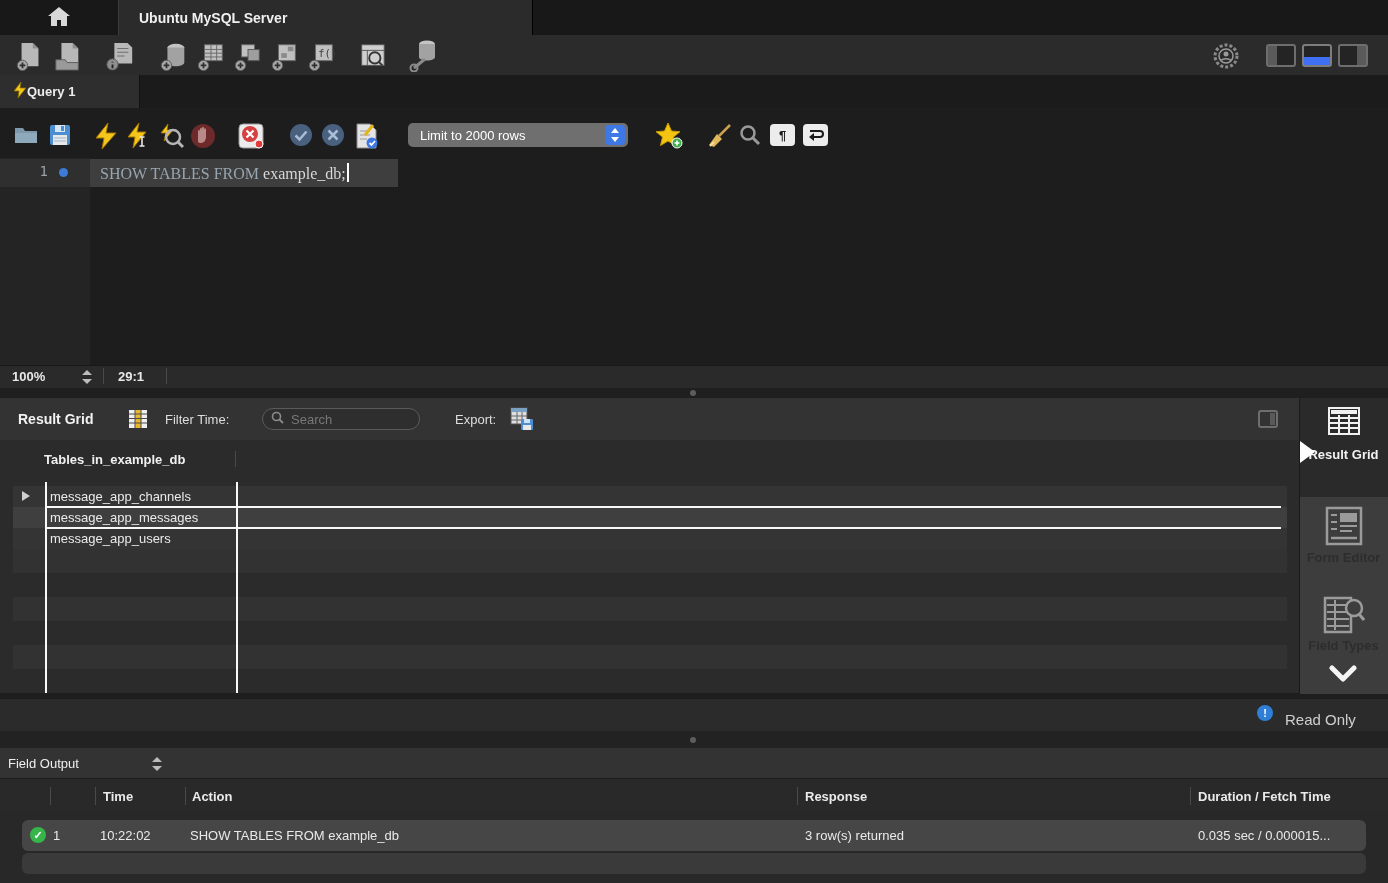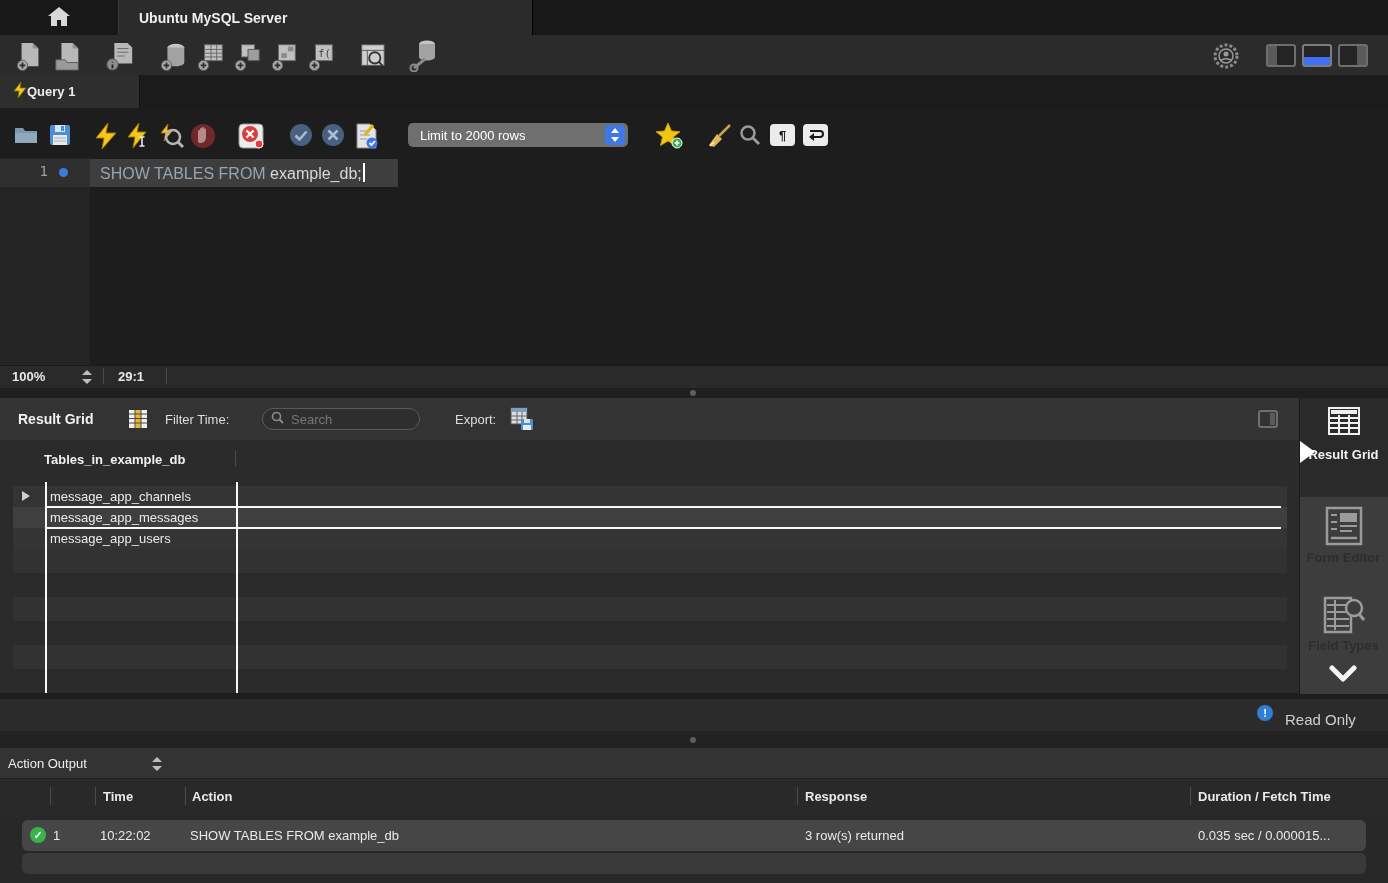--- a/index.html
+++ b/index.html
@@ -35,21 +35,21 @@
   .wbtn{position:absolute;top:124px;width:25px;height:22px;background:#ececec;border-radius:4px;
         display:flex;align-items:center;justify-content:center;color:#1a1a1a;font-weight:bold;}
 
   
   .editor{left:0;top:158px;width:1388px;height:207px;background:#1d1d1d;}
   .gutter{left:0;top:158px;width:90px;height:207px;background:#242424;}
   .gutter-hl{left:0;top:159px;width:90px;height:28px;background:#2f2f2f;}
   .line-hl{left:90px;top:159px;width:308px;height:28px;background:#3e3e3e;}
   .lineno{left:0;top:163px;width:48px;text-align:right;color:#9aa0a6;font-family:"DejaVu Sans Mono",monospace;font-size:14px;}
   .stmt-dot{left:59px;top:168px;width:9px;height:9px;border-radius:50%;background:#3e7bd6;}
-  .code{left:100px;top:163px;font-family:Liberation Sans, sans-serif;font-size:16px;white-space:pre;}
+  .code{left:100px;top:163px;font-family:Liberation Serif, serif;font-size:16px;white-space:pre;}
   .kw{color:#97a5b0;} .ident{color:#d8d8d8;}
   .cursor{display:inline-block;width:2px;height:19px;background:#fff;vertical-align:text-bottom;margin-left:1px;}
 
   
   .edstatus{left:0;top:365px;width:1388px;height:23px;background:#2a2a2a;border-top:1px solid #191919;color:#e0e0e0;}
   .vdiv{position:absolute;top:3px;width:1px;height:16px;background:#4a4a4a;}
 
   
   .stepper{position:absolute;width:10px;height:14px;}
   .stepper .up{position:absolute;top:0;left:0;width:0;height:0;border-left:5px solid transparent;border-right:5px solid transparent;border-bottom:5px solid #bdbdbd;}
@@ -454,21 +454,21 @@
   <div class="abs badge" style="left:1257px;top:705px;width:16px;height:16px;background:#2f7fd6;font-size:11px">
       <span>!</span>
     </div>
   <div class="abs" style="left:1285px;top:711px;font-size:15px;color:#cfcfcf">Read Only</div>
 
   <div class="abs splitter" style="left:0;top:731px;height:17px;background:#222">
     <div class="dragdot" style="left:690px;top:6px"></div>
   </div>
 
   <div class="abs act-header"></div>
-  <div class="abs" style="left:8px;top:756px;color:#eee">Action Output</div>
+  <div class="abs" style="left:8px;top:756px;color:#eee">Field Output</div>
   <div class="stepper abs" style="left:152px;top:757px">
       <div class="up"></div>
       <div class="dn"></div>
     </div>
 
   <div class="abs act-colheader">
     <div class="colsep" style="left:50px"></div>
     <div class="colsep" style="left:95px"></div>
     <div class="colsep" style="left:185px"></div>
     <div class="colsep" style="left:797px"></div>

